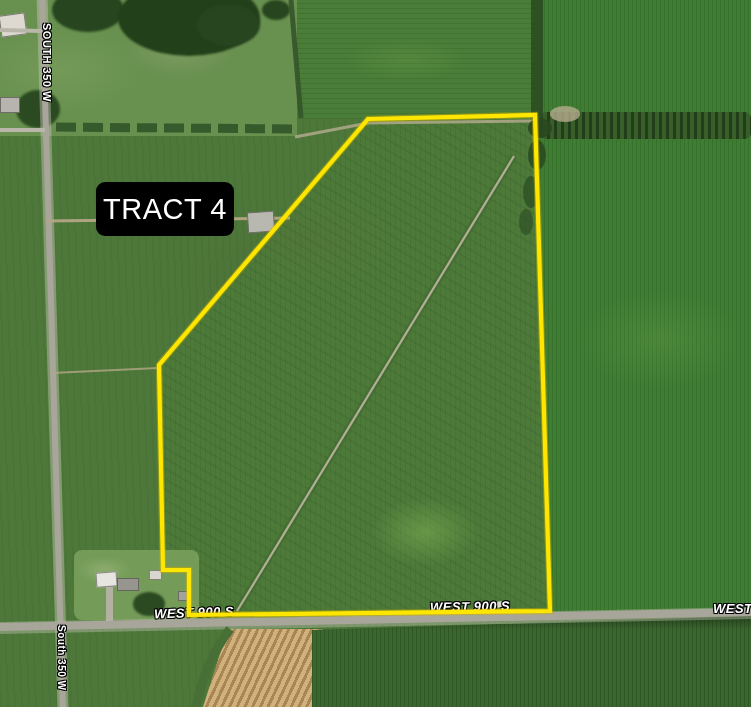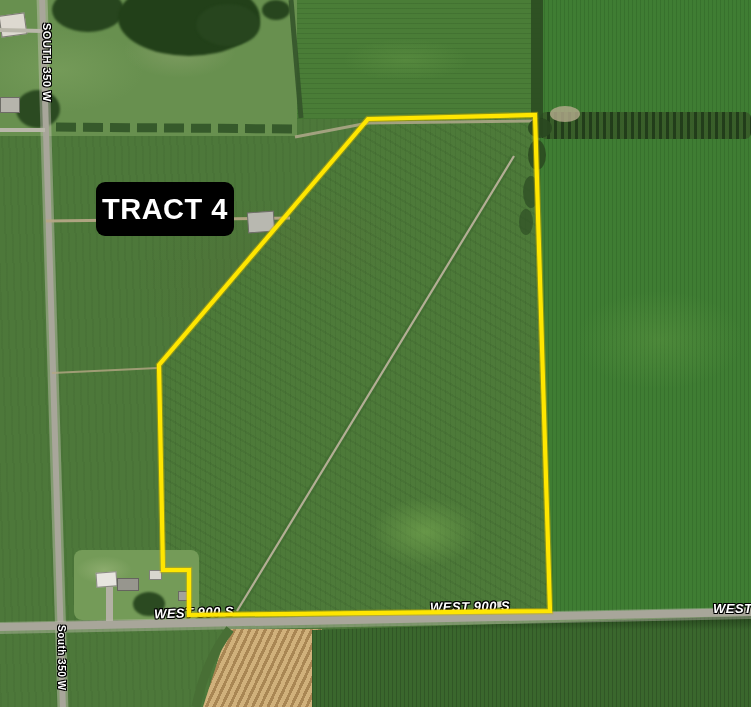--- a/index.html
+++ b/index.html
@@ -102,21 +102,21 @@
   .wl-left{left:154px;top:605px;transform:rotate(-2deg);}
   .wl-center{left:430px;top:599px;transform:rotate(-1deg);}
   .wl-right{left:713px;top:601px;}
   .vert-label{writing-mode:vertical-rl;letter-spacing:.5px;z-index:7;}
   .vl-top{left:41px;top:23px;font-size:11px;}
   .vl-bottom{left:56px;top:625px;font-size:10px;}
   .tract-label{
     left:96px;top:182px;width:138px;height:54px;
     background:#000;border-radius:9px;z-index:7;
     display:flex;align-items:center;justify-content:center;
-    color:#fff;font-size:29px;font-weight:700;letter-spacing:.5px;
+    color:#fff;font-size:29px;font-weight:400;letter-spacing:.5px;
   }
   .z3{z-index:3;} .z6{z-index:6;}
 </style>
 </head>
 <body>
 
 <div class="map">
 
   <div class="base"></div>
   <div class="field-right"></div>

